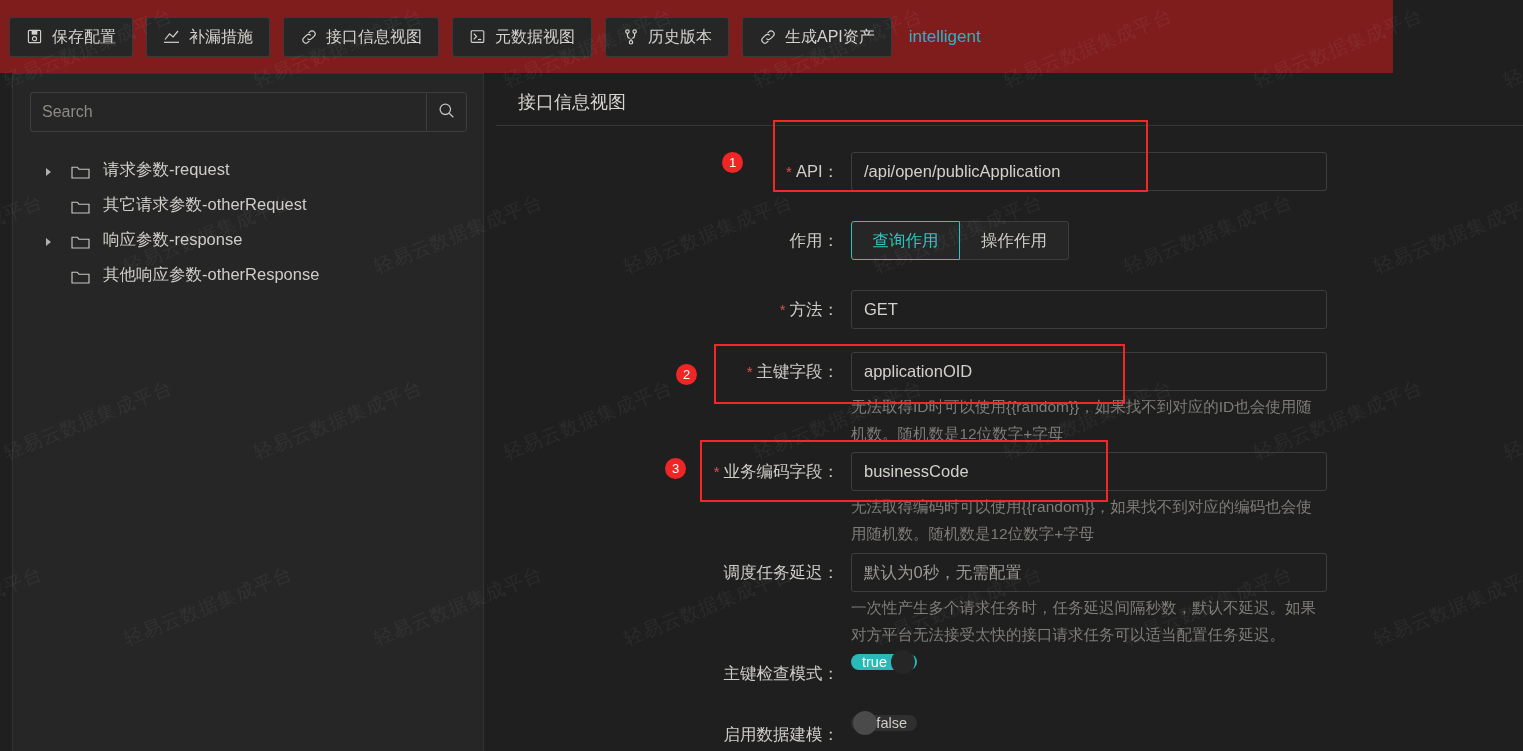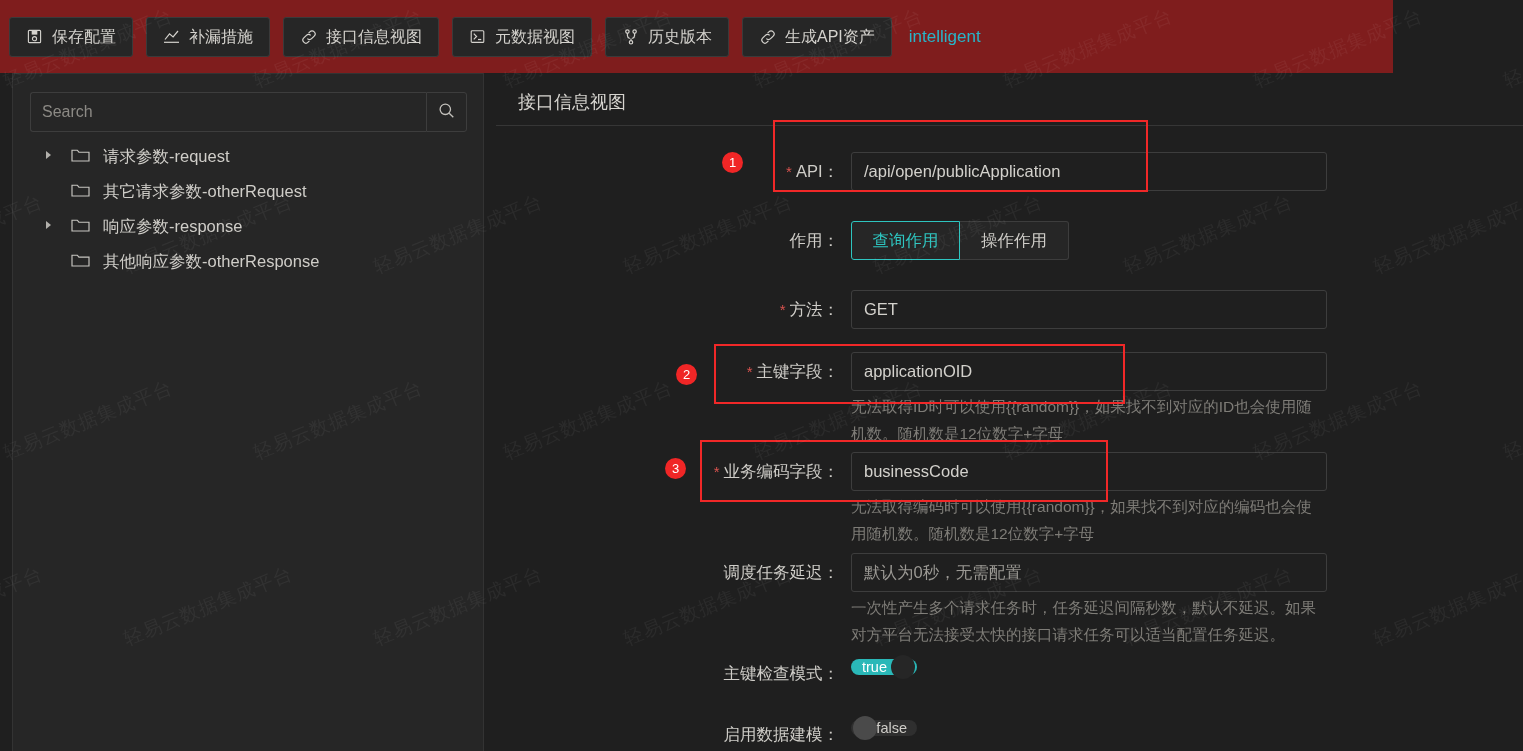--- a/index.html
+++ b/index.html
@@ -125,21 +125,21 @@
     align-items: center;
     justify-content: center;
     cursor: pointer;
     color: #c3c1bc;
   }
 
   #tree { position: absolute; left: 0; top: 72px; width: 472px; }
   .tnode {
     height: 35px;
     display: flex;
-    align-items: flex-start;
+    align-items: flex-end;
     padding-left: 26px;
     cursor: pointer;
     color: #cfcdc8;
     font-size: 16.5px;
     white-space: nowrap;
   }
   .tarrow {
     width: 18px; height: 18px;
     display: inline-flex;
     align-items: center;
@@ -248,21 +248,20 @@
 
   
   .switch {
     position: relative;
     width: 66px; height: 16px;
     border-radius: 14px;
     background: #2ab8b8;
     cursor: pointer;
     display: inline-flex;
     align-items: center;
-    margin-top: 5px;
     text-decoration: underline;
   }
   .switch .slabel {
     position: absolute;
     left: 11px;
     color: #fff;
     font-size: 14.5px;
     line-height: 1;
   }
   .switch .knob {

